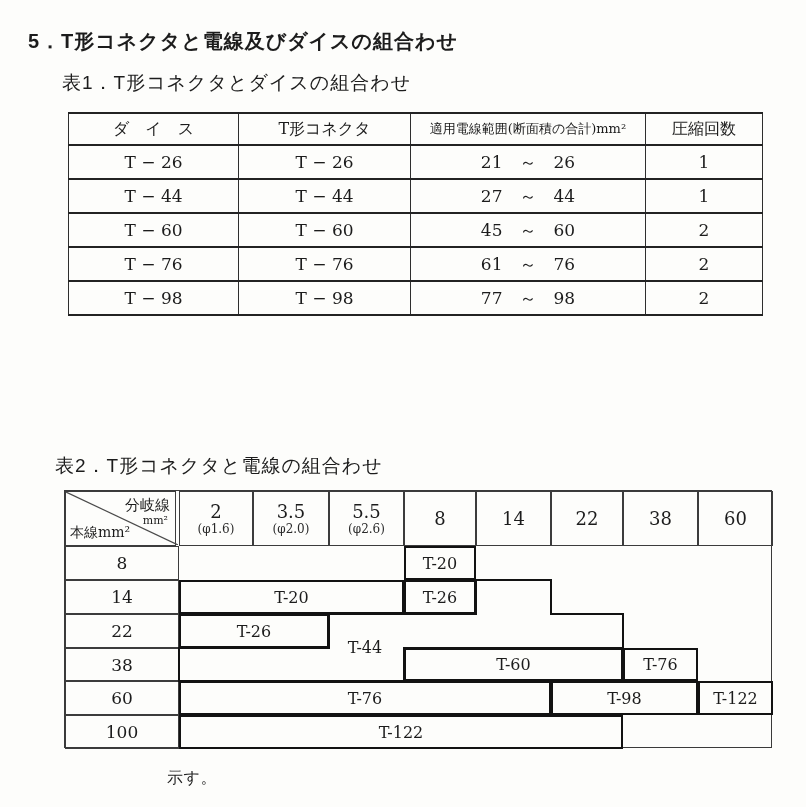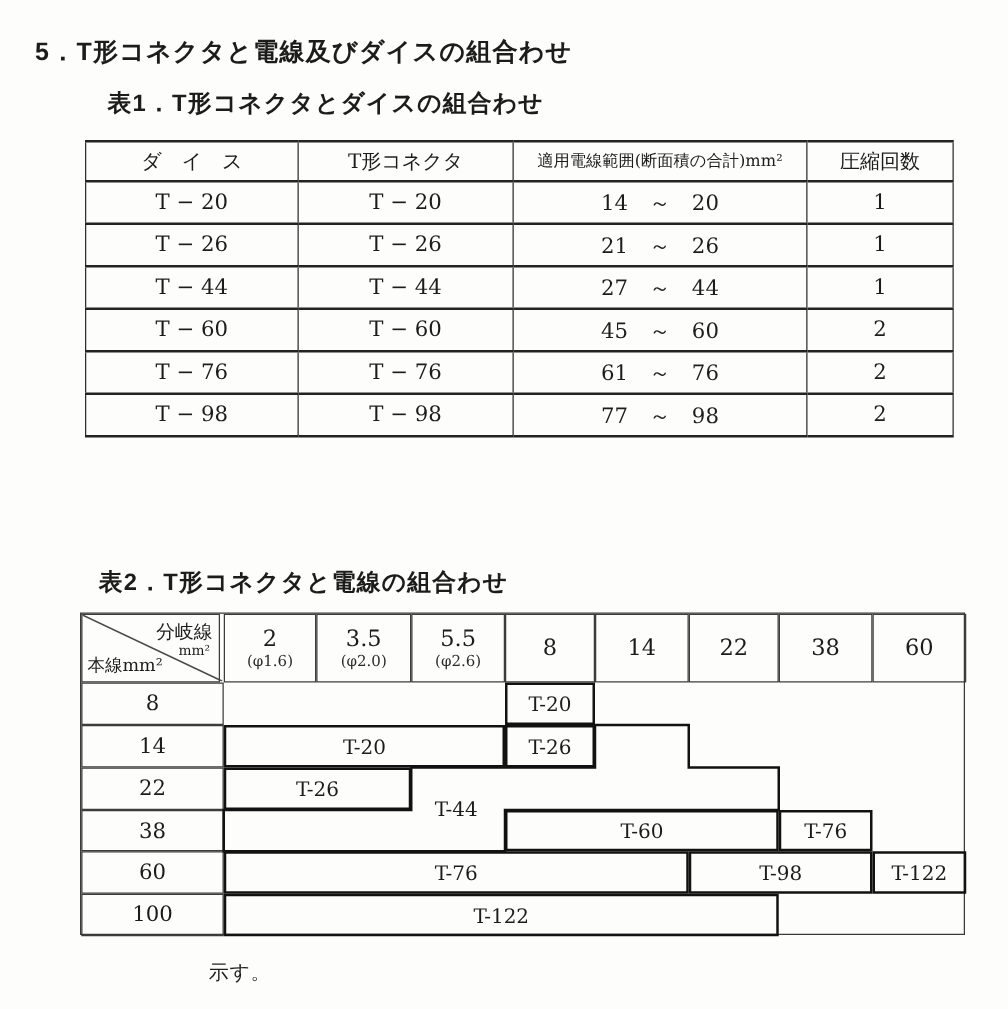--- a/index.html
+++ b/index.html
@@ -15,21 +15,21 @@
   .cell{display:flex;align-items:center;justify-content:center;text-align:center;}
 
   
   .doc-title{
     left:28px;top:28px;
     font-family:"Liberation Sans", sans-serif;
     font-weight:bold;font-size:20px;letter-spacing:1px;
   }
   .tbl-caption{
     font-family:"Liberation Sans", sans-serif;
-    font-weight:bold;font-size:19px;letter-spacing:1px;margin-left:24px;
+    font-weight:normal;font-size:19px;letter-spacing:1px;
   }
   .cap1{left:62px;top:70px;}
   .cap2{left:55px;top:453px;}
 
   
   #table1{
     left:68px;top:112px;
     border-collapse:collapse;table-layout:fixed;
     width:694px;
     position:absolute;
@@ -86,26 +86,20 @@
       <col style="width:172px">
       <col style="width:235px">
       <col style="width:117px">
   </colgroup>
   <tbody>
       <tr>
     <th>ダ　イ　ス</th>
     <th>T形コネクタ</th>
     <th class="th-range">適用電線範囲(断面積の合計)mm²</th>
     <th>圧縮回数</th>
-  </tr>
-  <tr>
-    <td>T − 20</td>
-    <td>T − 20</td>
-    <td>14　～　20</td>
-    <td>1</td>
   </tr>
   <tr>
     <td>T − 26</td>
     <td>T − 26</td>
     <td>21　～　26</td>
     <td>1</td>
   </tr>
   <tr>
     <td>T − 44</td>
     <td>T − 44</td>

